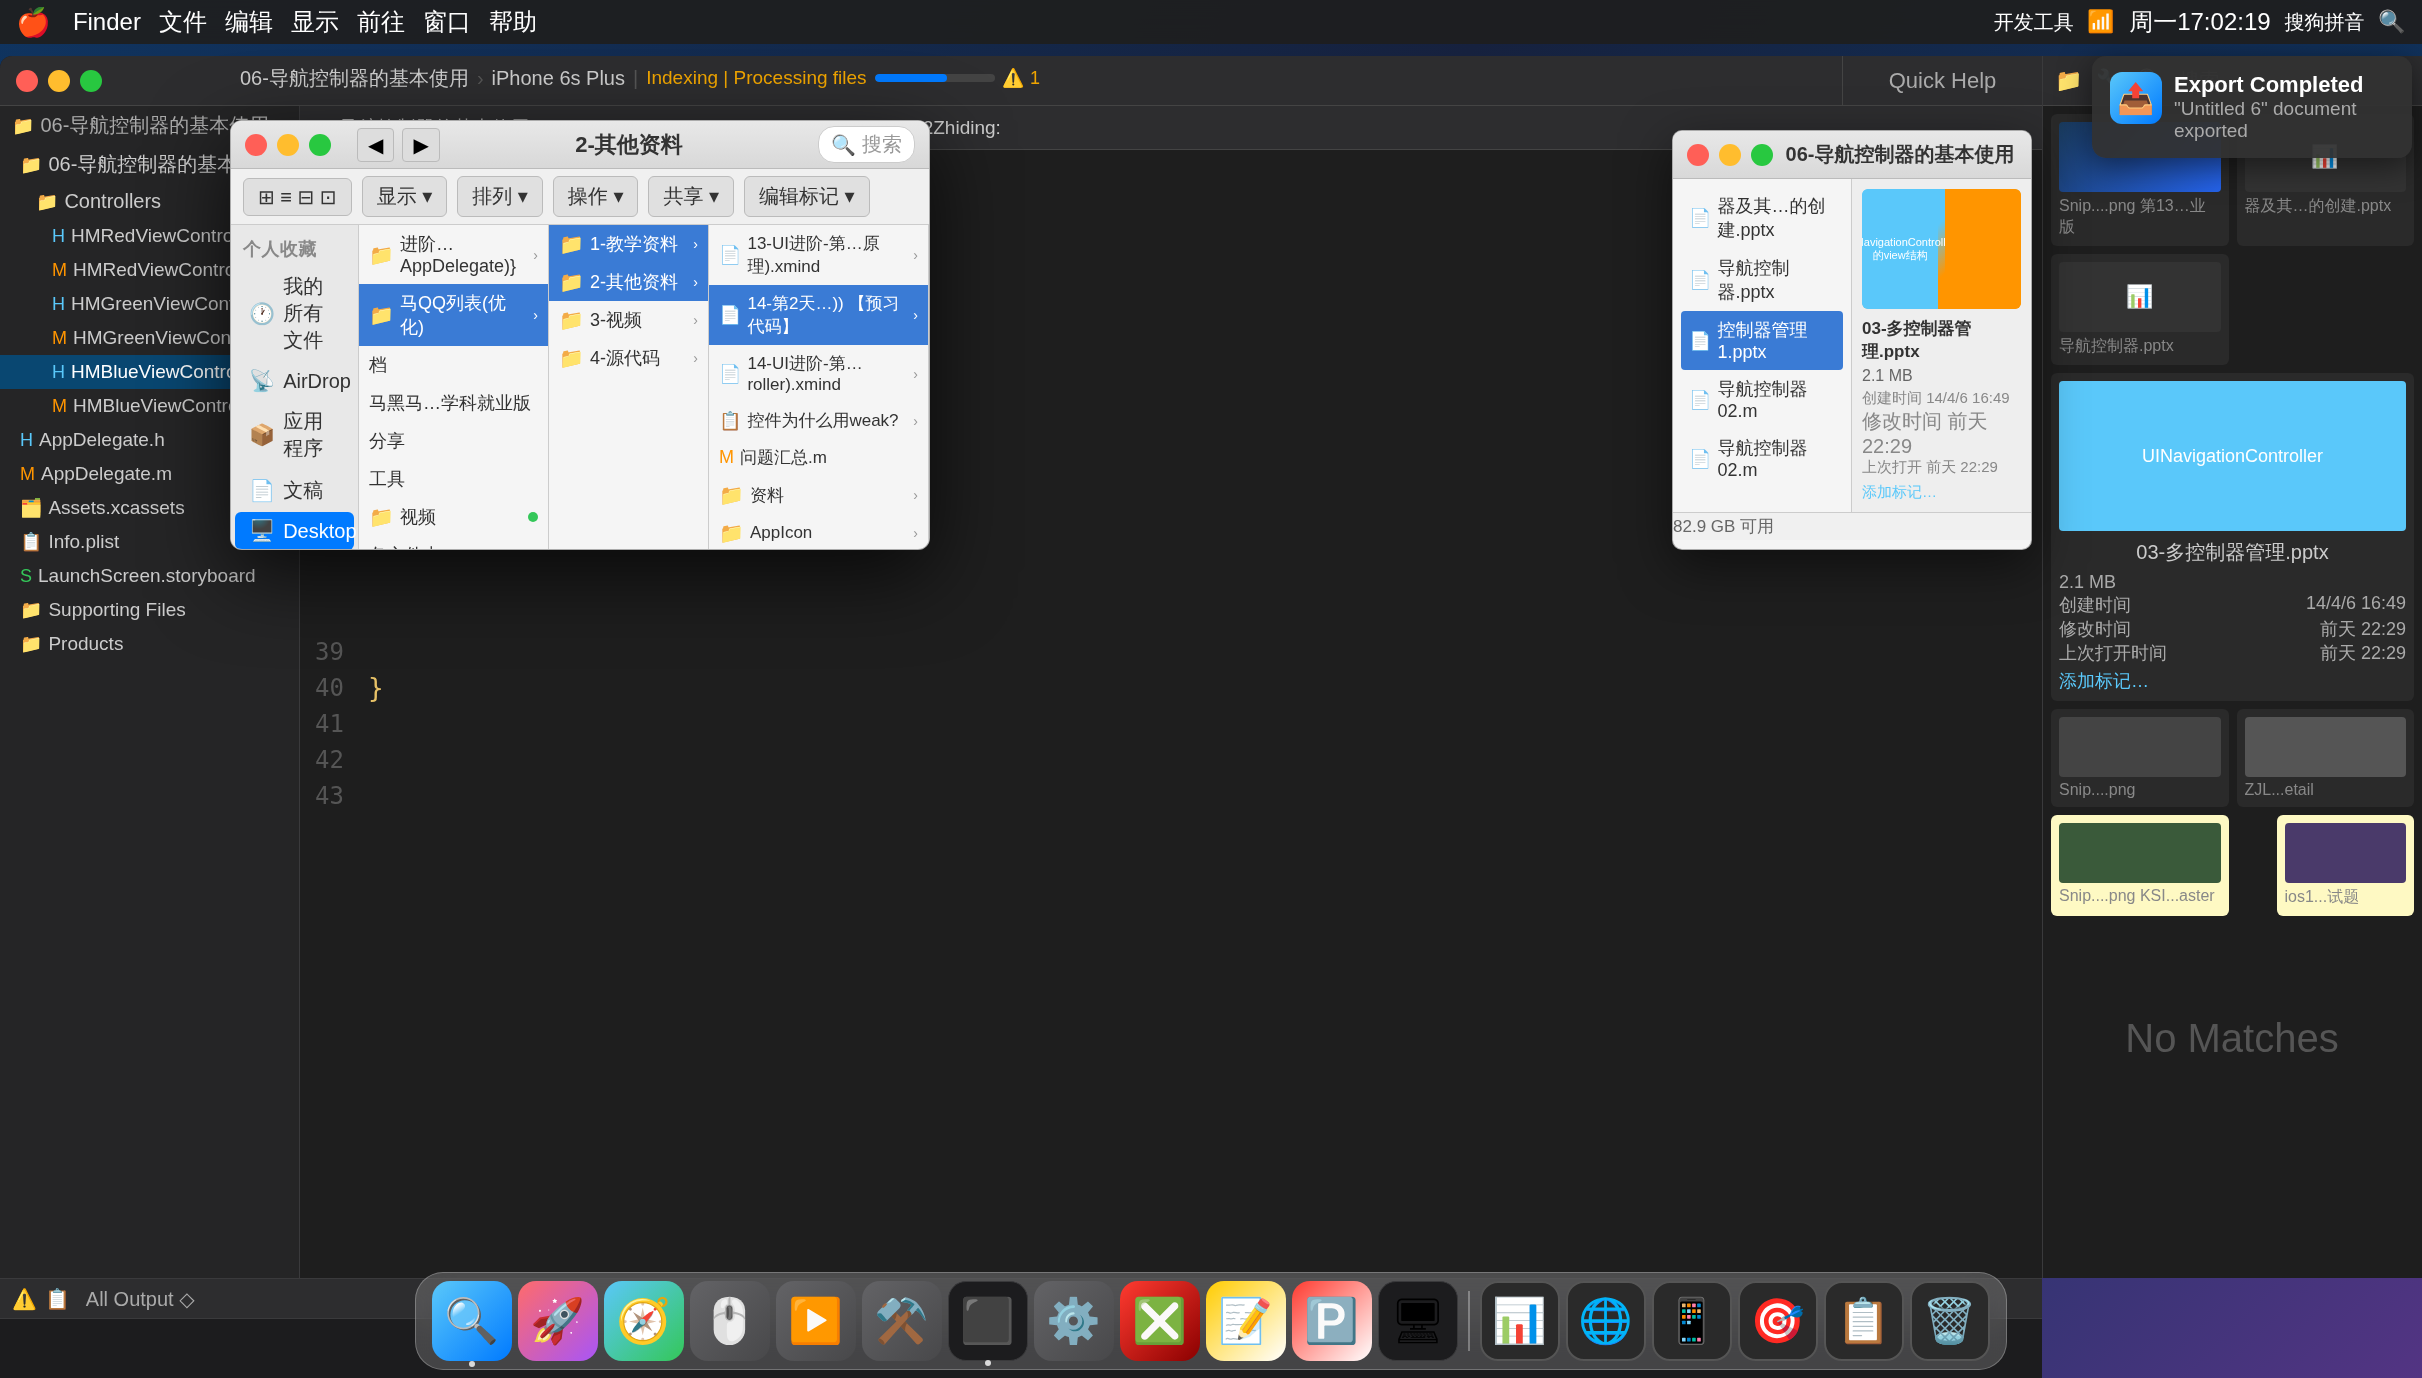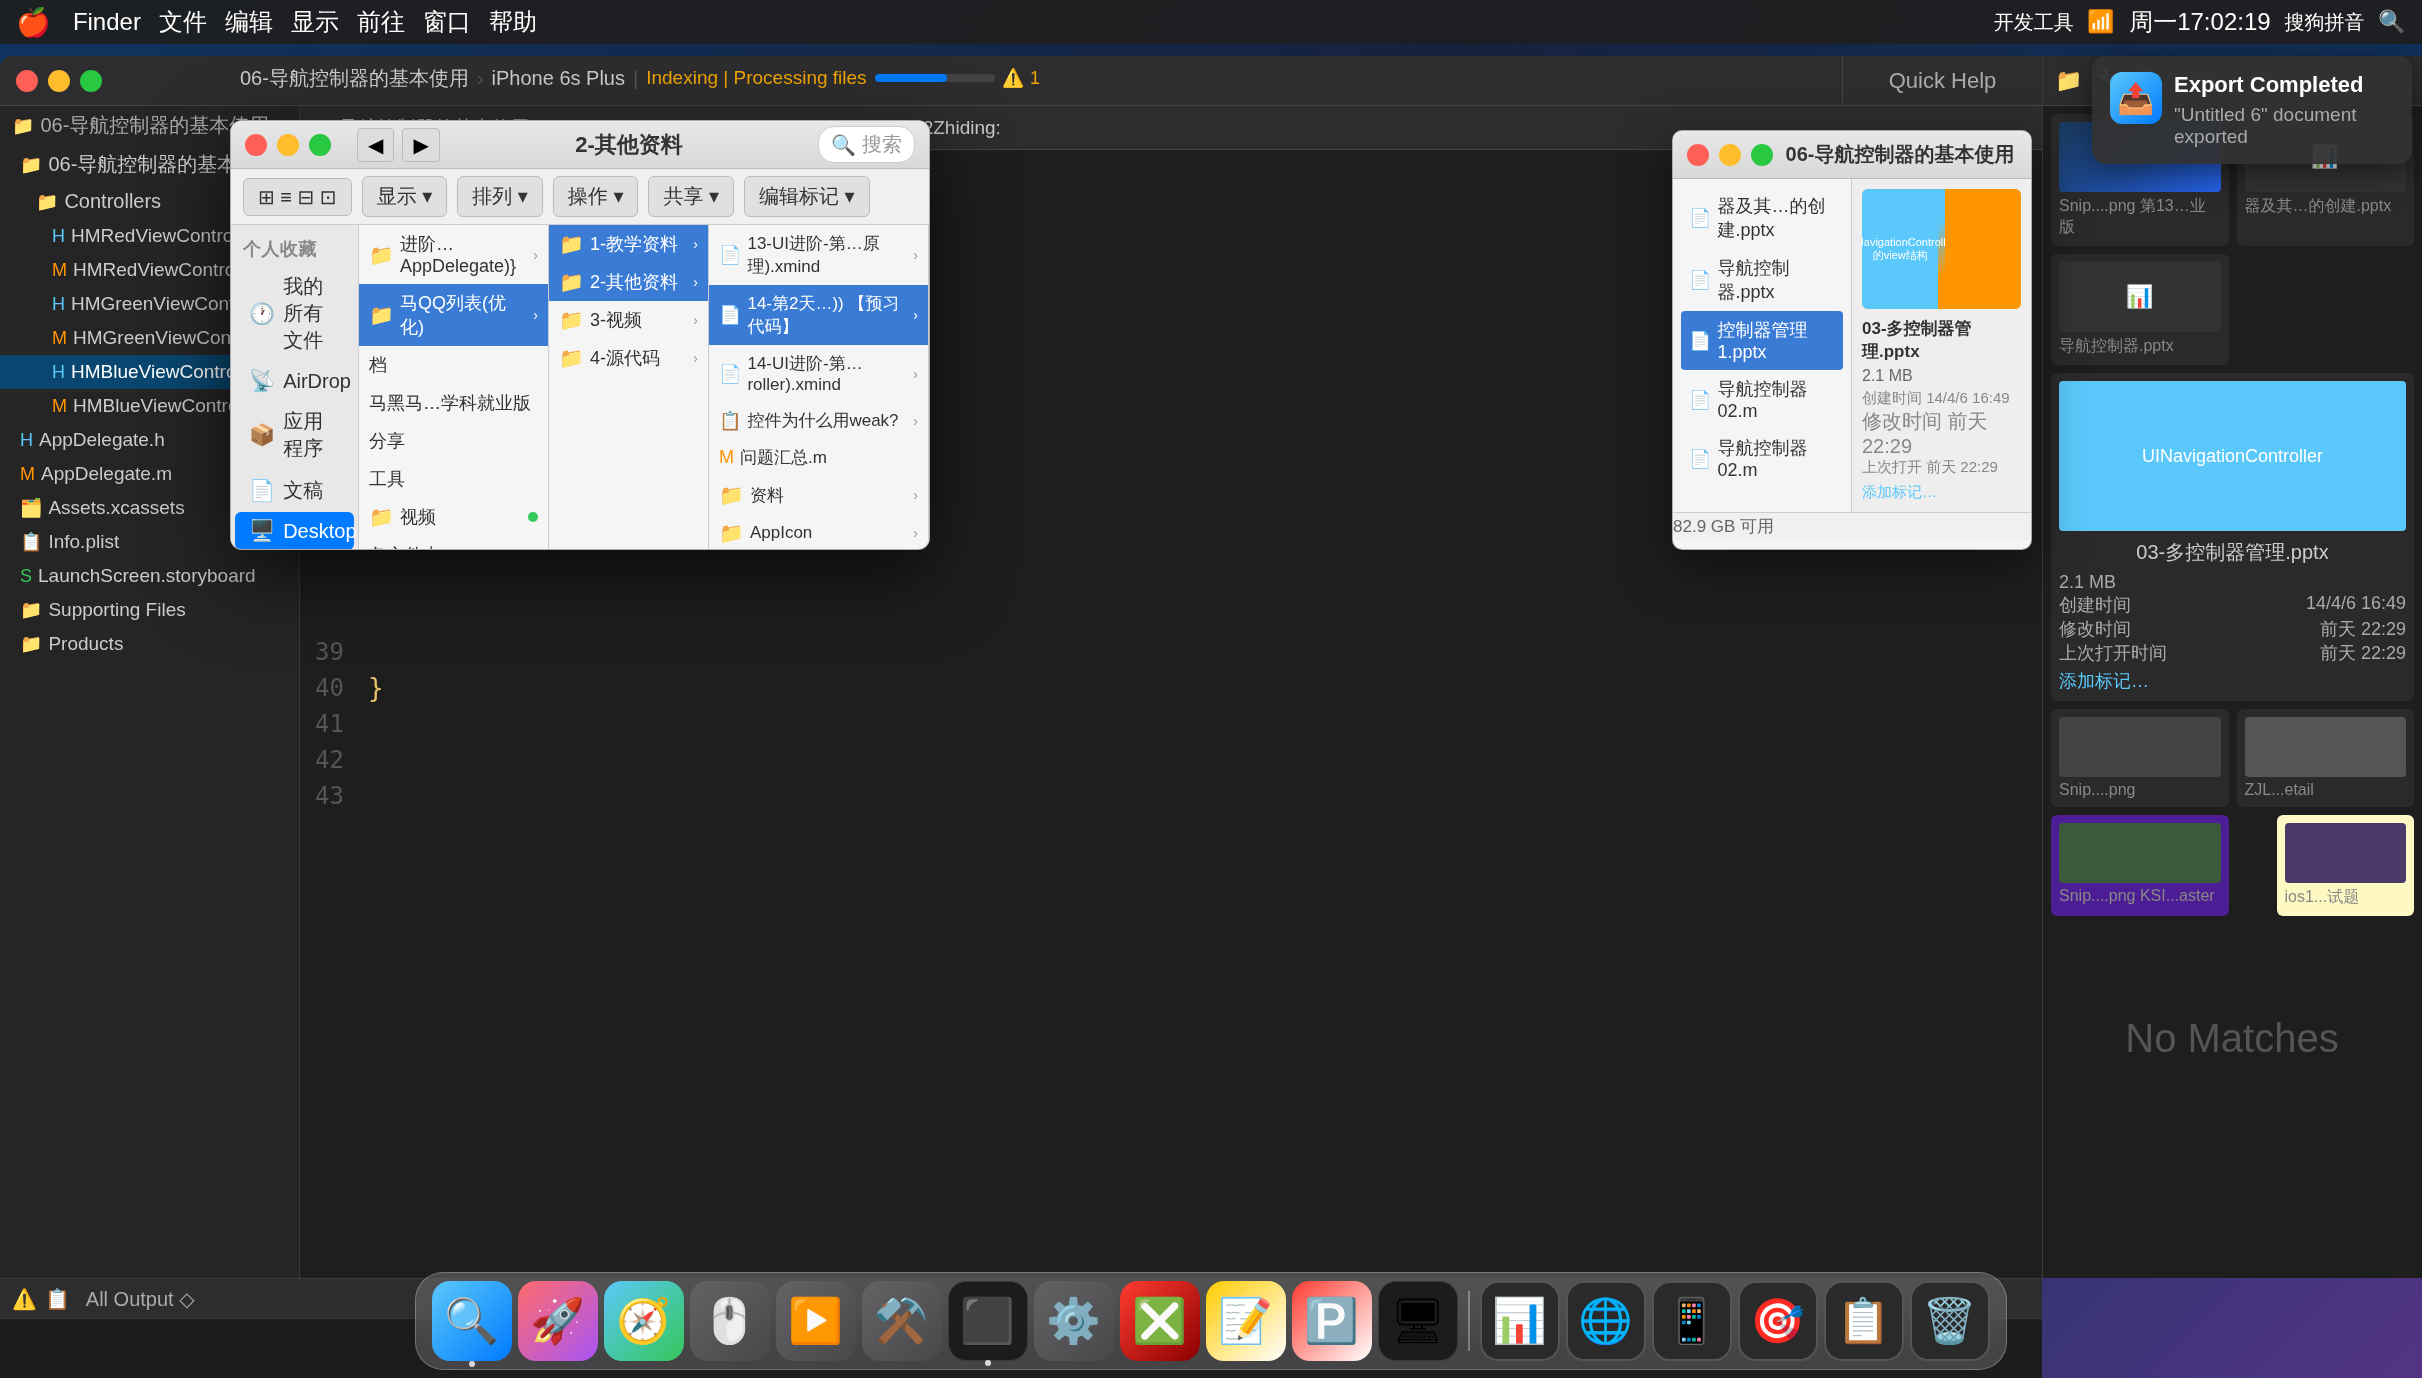--- a/index.html
+++ b/index.html
@@ -312,21 +312,21 @@
       width: 52px; height: 52px;
       border-radius: 12px;
       background: linear-gradient(135deg, #5ac8fa, #007aff);
       display: flex;
       align-items: center;
       justify-content: center;
       font-size: 30px;
       flex-shrink: 0;
     }
     .notif-body { flex: 1; }
-    .notif-title { font-size: 22px; font-weight: 600; color: #fff; margin-bottom: 6px; }
+    .notif-title { font-size: 22px; font-weight: 600; color: #fff; margin-bottom: 0; }
     .notif-text { font-size: 19px; color: #aaa; }
 
     
     .xcode-breadcrumb {
       position: absolute;
       top: 50px; left: 300px; right: 0;
       height: 44px;
       background: #2d2d2f;
       display: flex;
       align-items: center;
@@ -618,21 +618,21 @@
     </div>
 
     <div style="background:#2a2a2a;border-radius:6px;padding:8px;">
       <div style="height:60px;background:#444;border-radius:4px;margin-bottom:4px;"></div>
       <span style="font-size:16px;color:#888">Snip....png</span>
     </div>
     <div style="background:#2a2a2a;border-radius:6px;padding:8px;">
       <div style="height:60px;background:#555;border-radius:4px;margin-bottom:4px;"></div>
       <span style="font-size:16px;color:#888">ZJL...etail</span>
     </div>
-    <div style="background:#4c1d95;border-radius:6px;padding:8px;">
+    <div style="background:#fef9c3;border-radius:6px;padding:8px;">
       <div style="height:60px;background:#3a5a3a;border-radius:4px;margin-bottom:4px;"></div>
       <span style="font-size:16px;color:#888">Snip....png KSI...aster</span>
     </div>
     <div style="background:#fef9c3;border-radius:6px;padding:8px;margin-left:40px;">
       <div style="height:60px;background:#4a3a6a;border-radius:4px;margin-bottom:4px;"></div>
       <span style="font-size:16px;color:#888">ios1...试题</span>
     </div>
   </div>
 </div>
 

